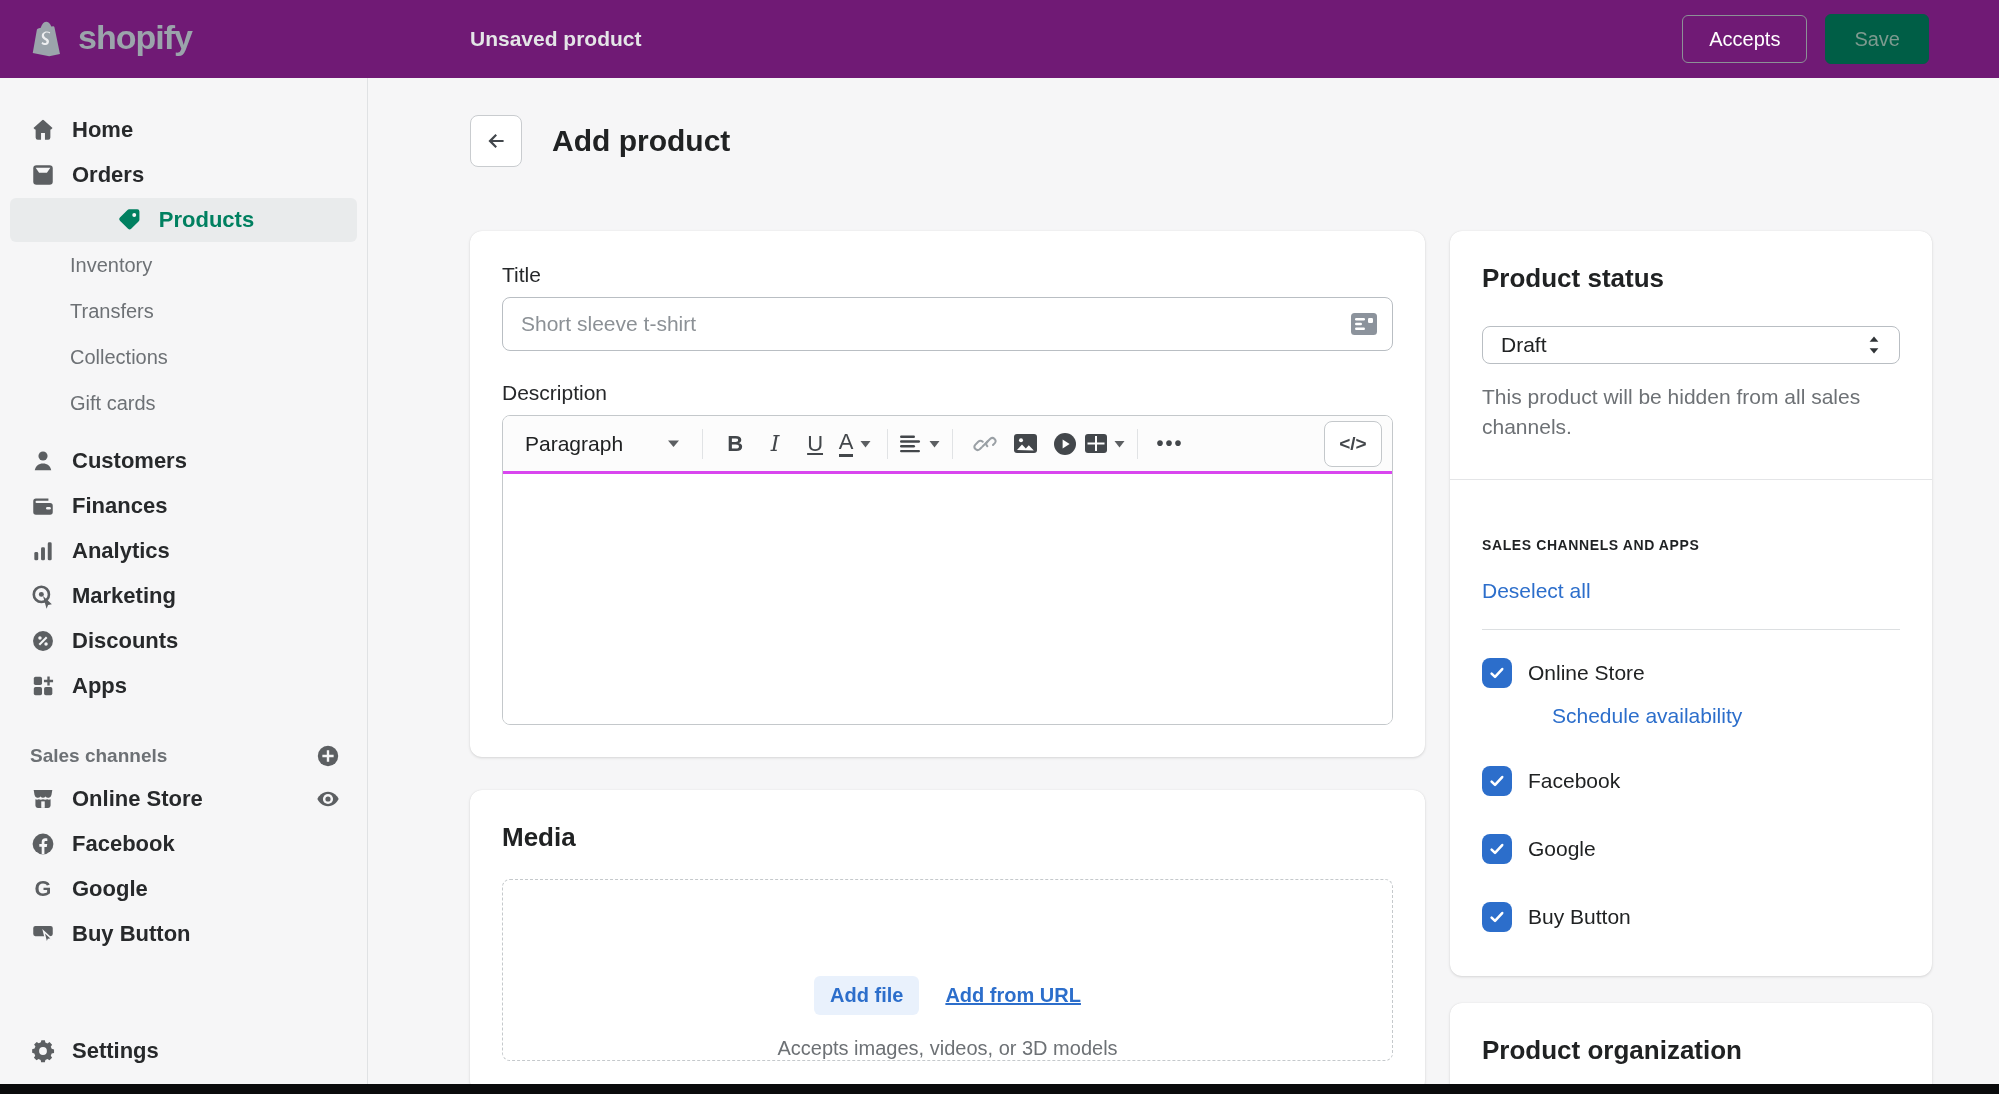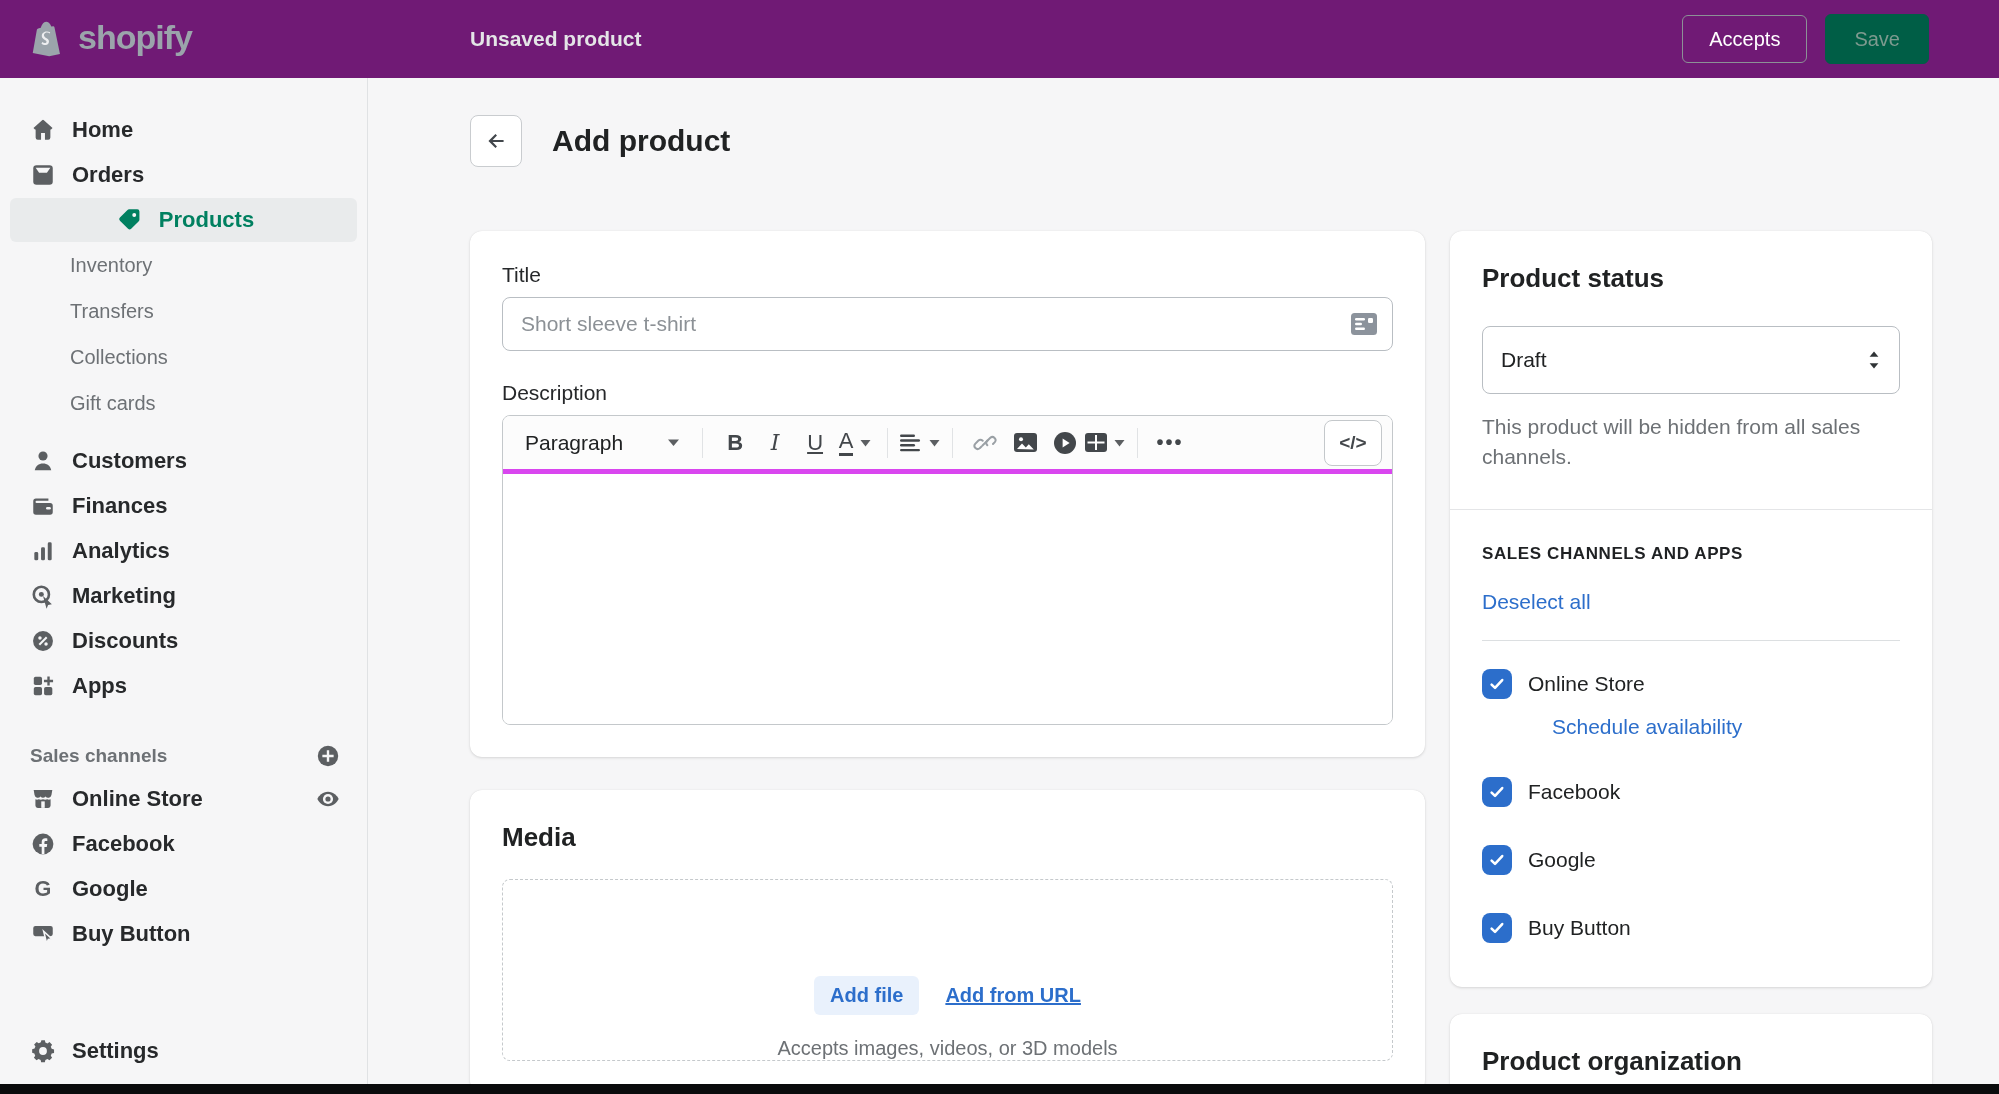--- a/index.html
+++ b/index.html
@@ -58,21 +58,21 @@
   .field-label { font-size:21px; color:#26282a; margin-bottom:10px; }
   .input-wrap { position:relative; }
   .text-input { width:100%; height:54px; border:1px solid #b9bec3; border-radius:8px;
                 padding:0 56px 0 18px; font-size:21px; color:#202223; font-family:inherit; background:#fff; }
   .text-input::placeholder { color:#8c9196; }
   .input-icon { position:absolute; right:16px; top:50%; transform:translateY(-50%); }
 
   .desc-block { margin-top:30px; }
   .editor { border:1px solid #c4c8cb; border-radius:8px; margin-top:10px; overflow:hidden; }
   .toolbar { height:58px; display:flex; align-items:center; padding:0 10px 0 20px;
-             border-bottom:5px solid #d946ef; background:#fcfcfc; }
+             border-bottom:3px solid #d946ef; background:#fcfcfc; }
   .tb-text-btn { display:flex; align-items:center; gap:44px; font-size:21px; color:#202223;
                  padding:0 10px 0 2px; cursor:pointer; }
   .tb-divider { width:1px; height:30px; background:#e1e3e5; margin:0 12px; flex:0 0 1px; }
   .tb-btn { min-width:40px; height:40px; display:flex; align-items:center; justify-content:center;
             gap:7px; color:#43474b; font-size:22px; cursor:pointer; border-radius:4px; }
   .glyph-b { font-weight:800; }
   .glyph-i { font-style:italic; font-family:"DejaVu Serif", serif; }
   .glyph-u { text-decoration:underline; }
   .glyph-a { border-bottom:3px solid #43474b; line-height:1.05; }
   .dots { letter-spacing:2px; font-weight:700; color:#43474b; font-size:20px; }
@@ -87,25 +87,25 @@
               display:flex; flex-direction:column; align-items:center; justify-content:flex-end; gap:22px; }
   .drop-actions { display:flex; align-items:center; gap:26px; }
   .add-file-btn { background:#e9f1fc; color:#2c6ecb; font-size:20px; font-weight:600;
                   padding:8px 16px; border-radius:6px; border:none; cursor:pointer; font-family:inherit; }
   .add-url-link { color:#2c6ecb; font-size:20px; font-weight:600; text-decoration:underline; cursor:pointer; }
   .drop-hint { color:#6d7175; font-size:20px; }
 
   
   .section { padding:32px 32px 36px; }
   .section + .section { border-top:1px solid #e4e5e7; padding-top:34px; padding-bottom:44px; }
-  .select-box { margin-top:32px; height:68px; border:1px solid #b9bec3; border-radius:8px; background:#fff;
+  .select-box { margin-top:32px; height:38px; border:1px solid #b9bec3; border-radius:8px; background:#fff;
                 display:flex; align-items:center; justify-content:space-between; padding:0 14px 0 18px;
                 font-size:21px; color:#202223; cursor:pointer; }
   .helper-text { margin-top:18px; font-size:21px; line-height:1.45; color:#6d7175; }
-  .caps-heading { font-size:17px; font-weight:700; letter-spacing:.6px; color:#1f2123; }
+  .caps-heading { font-size:14px; font-weight:700; letter-spacing:.6px; color:#1f2123;margin-top:23px; }
   .link { color:#2c6ecb; font-size:21px; cursor:pointer; }
   .deselect { display:inline-block; margin-top:26px; }
   .inset-hr { border:none; border-top:1px solid #dcdfe1; margin:26px 0 0; }
   .channel-row { display:flex; align-items:center; gap:16px; margin-top:28px; font-size:21px; color:#202223; }
   .channel-row.spaced { margin-top:38px; }
   .checkbox { width:30px; height:30px; border-radius:8px; background:#2c6ecb; flex:0 0 30px;
               display:flex; align-items:center; justify-content:center; cursor:pointer; }
   .schedule-link { margin-left:70px; margin-top:16px; display:inline-block; }
 
   .org-card { margin-top:27px; }

